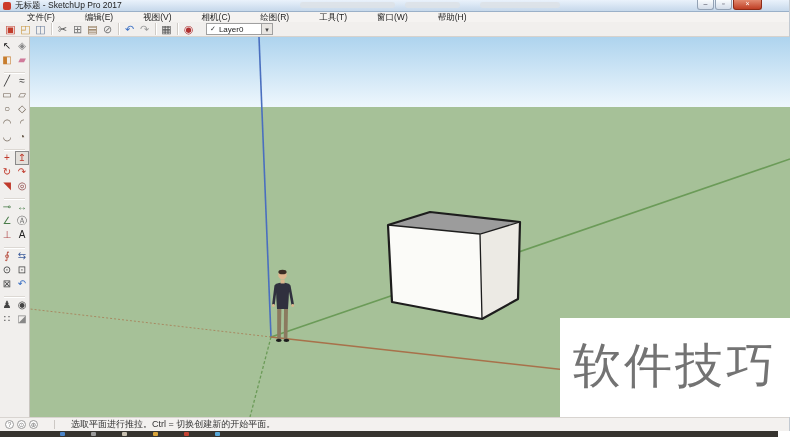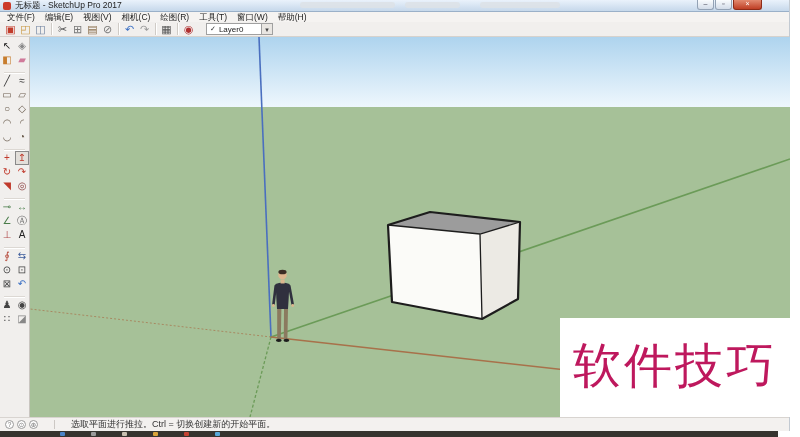--- a/index.html
+++ b/index.html
@@ -15,21 +15,21 @@
   .title-text { font-size:8.5px; color:#222; line-height:11px; }
   .tb-artifact { position:absolute; top:2px; height:6px; background:#dde2e6; border-radius:3px; opacity:.85; }
   .win-controls { position:absolute; right:27px; top:0; display:flex; gap:1px; }
   .win-btn { height:10px; border:1px solid #93a2b5; border-top:none; border-radius:0 0 3px 3px;
     font-size:7px; line-height:8px; text-align:center; color:#445; background:linear-gradient(#fafcfe,#d2dce8); }
   .win-btn.min, .win-btn.max { width:17px; }
   .win-btn.close { width:29px; background:linear-gradient(#e28a70,#bf3f25); color:#fff; border-color:#8e2c18; }
 
   .menubar { position:absolute; left:0; top:12px; width:100%; height:10px; background:#f5f3f1;
     display:flex; align-items:center; font-size:8.5px; color:#222; padding-left:2px; }
-  .menu-item { padding:0 5px; line-height:10px; }
+  .menu-item { padding:0 5px; line-height:10px;margin-left:20px; }
 
   .toolbar { position:absolute; left:0; top:22px; width:100%; height:15px; background:#f1efed;
     border-bottom:1px solid #d6d2cd; display:flex; align-items:center; padding-left:3px; }
   .tb-btn { width:15px; height:14px; font-size:11px; line-height:14px; text-align:center; }
   .tb-sep { width:1px; height:12px; background:#cfcbc6; margin:0 3px; box-shadow:1px 0 0 #fff; }
   .combo { margin-left:10px; height:12px; display:flex; }
   .combo-field { width:56px; height:12px; background:#fff; border:1px solid #a0a0a0; display:flex; align-items:center; font-size:8px; color:#222; }
   .combo-check { margin:0 3px 0 3px; font-size:7px; color:#333; }
   .combo-arrow { width:11px; height:12px; background:#e9e6e2; border:1px solid #a0a0a0; border-left:none; font-size:7px; line-height:11px; text-align:center; color:#444; }
 
@@ -227,21 +227,21 @@
             <circle cx="252.5" cy="238" r="4.3" fill="#dcb68e"></circle>
             <ellipse cx="252.5" cy="235" rx="4.1" ry="2.3" fill="#3a2d24"></ellipse>
             <path d="M247.2,272 L251.4,272 L250.8,302 L247.2,302 Z" fill="#8b7a5f"></path>
             <path d="M254,272 L258,272 L257.4,302 L253.8,302 Z" fill="#8b7a5f"></path>
             <ellipse cx="248.8" cy="303.3" rx="2.9" ry="1.6" fill="#1d1d1d"></ellipse>
             <ellipse cx="256.4" cy="303.3" rx="2.9" ry="1.6" fill="#1d1d1d"></ellipse>
           </g>
         </svg>
 
         <div class="watermark">
-          <div class="watermark-text" style="color: #be185d;">软件技巧</div>
+          <div class="watermark-text" style="color: #737373;">软件技巧</div>
         </div>
       </div>
     </div>
 
     <div class="statusbar">
       <span style="display:flex;gap:3px;align-items:center;">
           <span class="status-icon">?</span>
           <span class="status-icon">⊙</span>
           <span class="status-icon">⊕</span>
         </span>

